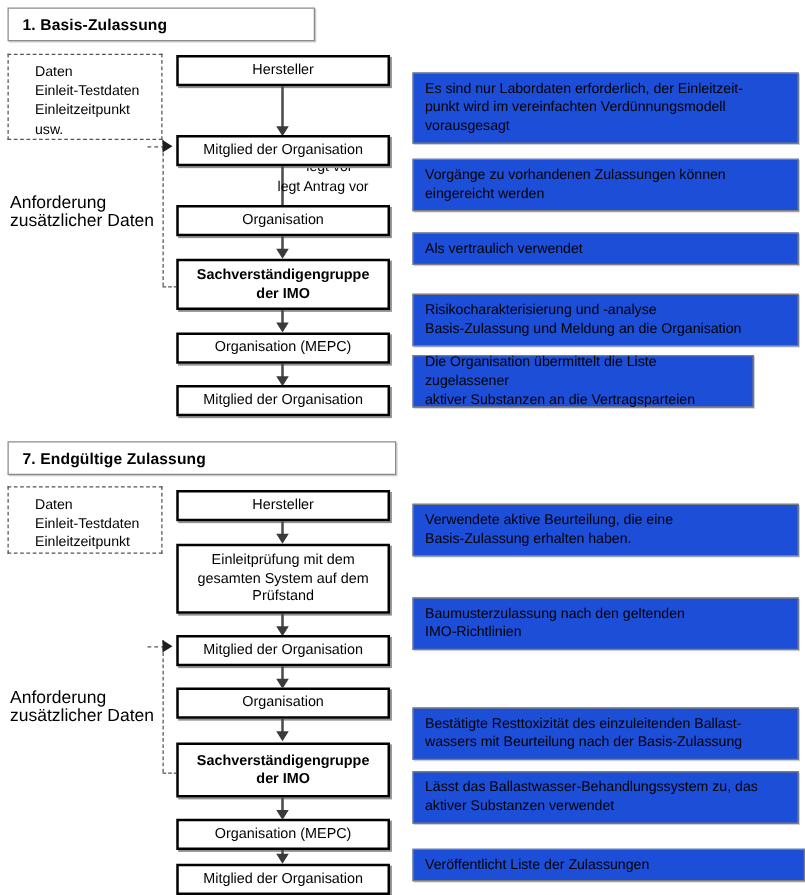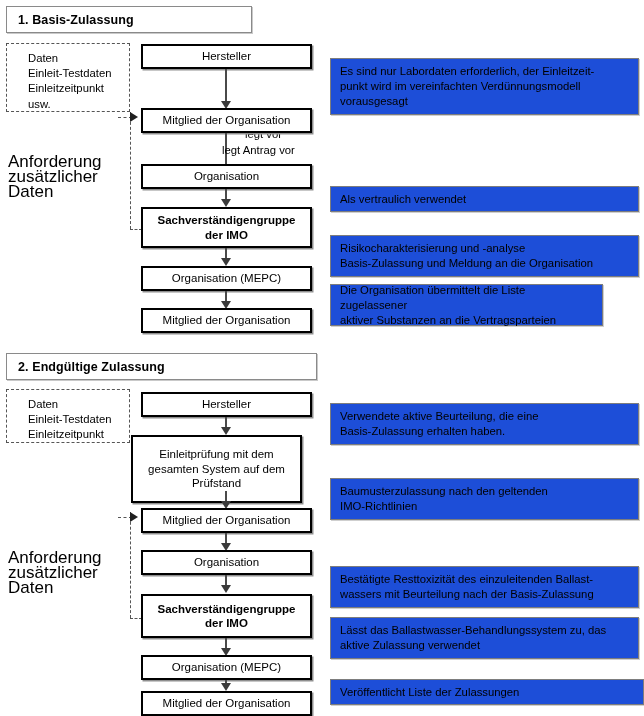--- a/index.html
+++ b/index.html
@@ -71,21 +71,21 @@
     background: #ffffff;
     box-sizing: border-box;
     padding: 7px 0 0 21px;
     font-size: 11.3px;
     line-height: 15.2px;
     white-space: pre-line;
   }
   
   .plain-label {
     position: absolute;
-    font-size: 17px;
+    font-size: 14px;
     line-height: 15.2px;
     white-space: pre-line;
   }
   
   .v-line {
     position: absolute;
     width: 2px;
     background: #4a4a4a;
   }
   .arrow-head-down {
@@ -164,54 +164,58 @@
   <div class="arrow-head-down" style="left:221px; top:301px;"></div>
 
   <div class="flow-box" style="left:141px; top:308px; width:171px; height:25px;">Mitglied der Organisation</div>
 
   <div class="note-box" style="left:330px; top:58px; width:309px; height:57px;">
       <span style="white-space:pre-line;">Es sind nur Labordaten erforderlich, der Einleitzeit-
 punkt wird im vereinfachten Verdünnungsmodell
 vorausgesagt</span>
     </div>
 
+  <div class="note-box" style="left:330px; top:127px; width:309px; height:42px;">
+      <span style="white-space:pre-line;">Vorgänge zu vorhandenen Zulassungen können
+eingereicht werden</span>
+    </div>
 
   <div class="note-box" style="left:330px; top:186px; width:309px; height:26px;">
       <span style="white-space:pre-line;">Als vertraulich verwendet</span>
     </div>
 
   <div class="note-box" style="left:330px; top:235px; width:309px; height:42px;">
       <span style="white-space:pre-line;">Risikocharakterisierung und -analyse
 Basis-Zulassung und Meldung an die Organisation</span>
     </div>
 
   <div class="note-box" style="left:330px; top:284px; width:273px; height:42px;">
       <span style="white-space:pre-line;">Die Organisation übermittelt die Liste zugelassener
 aktiver Substanzen an die Vertragsparteien</span>
     </div>
 
-  <div class="section-header" style="left:6px; top:353px; width:311px; height:27px;">2. Endgültige Zulassung</div>
+  <div class="section-header" style="left:6px; top:353px; width:311px; height:27px;">7. Endgültige Zulassung</div>
 
   <div class="dashed-box" style="left:6px; top:389px; width:124px; height:54px;">Daten
 Einleit-Testdaten
 Einleitzeitpunkt</div>
 
   <div class="plain-label" style="left:8px; top:550px; width:126px;">Anforderung
 zusätzlicher Daten</div>
 
   <div class="dash-v" style="left:130px; top:512px; height:106px;"></div>
   <div class="dash-h" style="left:130px; top:618px; width:12px;"></div>
   <div class="dash-h" style="left:118px; top:517px; width:14px;"></div>
   <div class="arrow-head-right" style="left:130px; top:512px;"></div>
 
   <div class="flow-box" style="left:141px; top:392px; width:171px; height:25px;">Hersteller</div>
   <div class="v-line" style="left:225px; top:417px; height:14px;"></div>
   <div class="arrow-head-down" style="left:221px; top:427px;"></div>
 
-  <div class="flow-box" style="left:131px; top:435px; width:171px; height:68px;">
+  <div class="flow-box" style="left:141px; top:435px; width:171px; height:56px;">
       <span style="white-space:pre-line;">Einleitprüfung mit dem
 gesamten System auf dem
 Prüfstand</span>
     </div>
   <div class="v-line" style="left:225px; top:491px; height:14px;"></div>
   <div class="arrow-head-down" style="left:221px; top:501px;"></div>
 
   <div class="flow-box" style="left:141px; top:508px; width:171px; height:25px;">Mitglied der Organisation</div>
   <div class="v-line" style="left:225px; top:533px; height:14px;"></div>
   <div class="arrow-head-down" style="left:221px; top:543px;"></div>
@@ -243,20 +247,20 @@
 IMO-Richtlinien</span>
     </div>
 
   <div class="note-box" style="left:330px; top:566px; width:309px; height:42px;">
       <span style="white-space:pre-line;">Bestätigte Resttoxizität des einzuleitenden Ballast-
 wassers mit Beurteilung nach der Basis-Zulassung</span>
     </div>
 
   <div class="note-box" style="left:330px; top:617px; width:309px; height:42px;">
       <span style="white-space:pre-line;">Lässt das Ballastwasser-Behandlungssystem zu, das
-aktive Zulassung verwendet</span>
+aktiver Substanzen verwendet</span>
     </div>
 
   <div class="note-box" style="left:330px; top:679px; width:314px; height:26px;">
       <span style="white-space:pre-line;">Veröffentlicht Liste der Zulassungen</span>
     </div>
 
 </div>
 
 </body></html>

